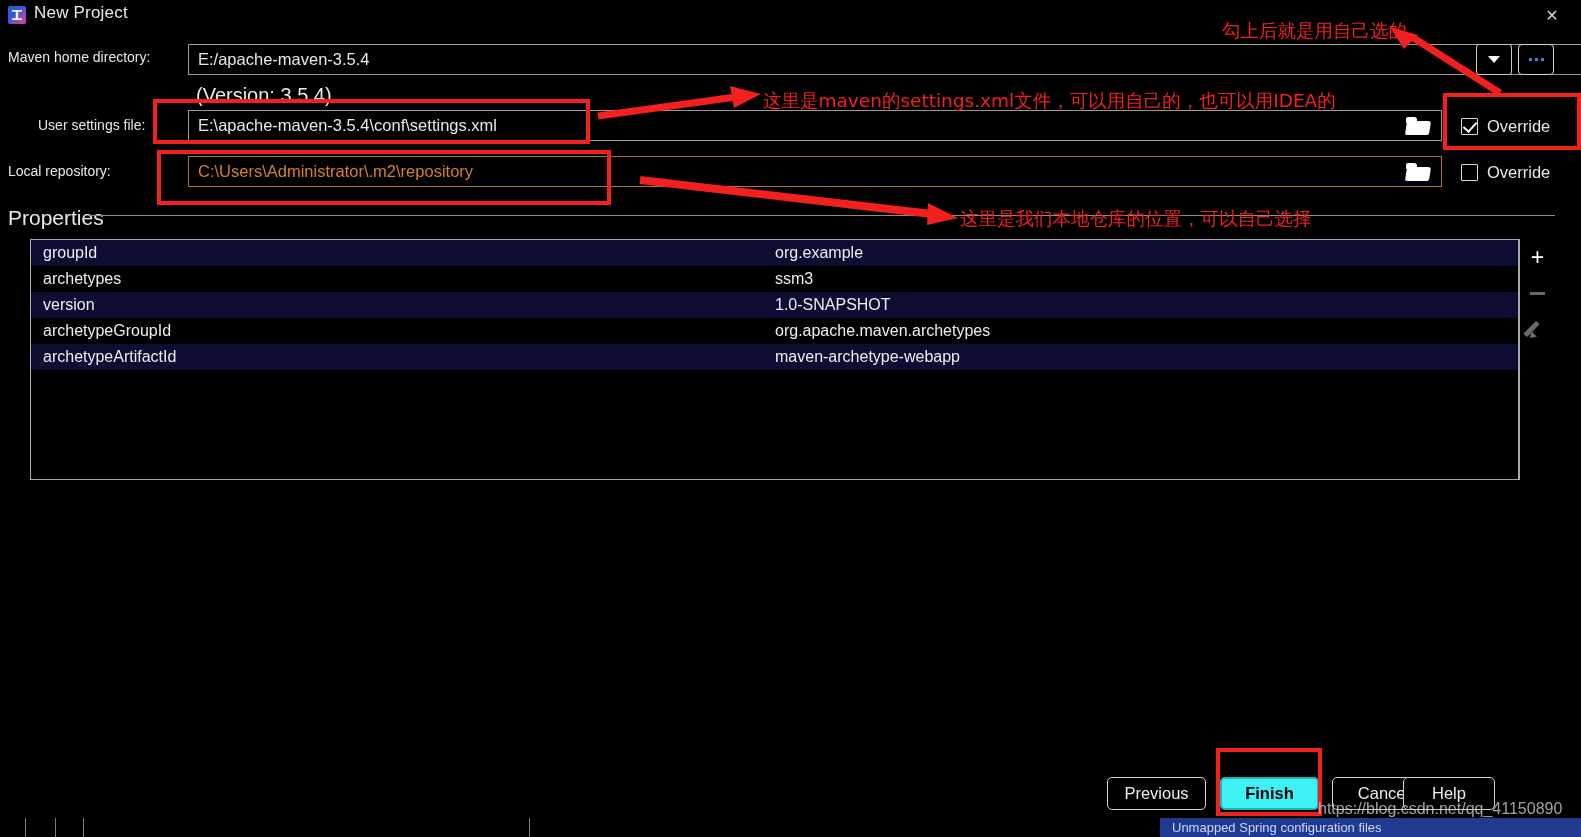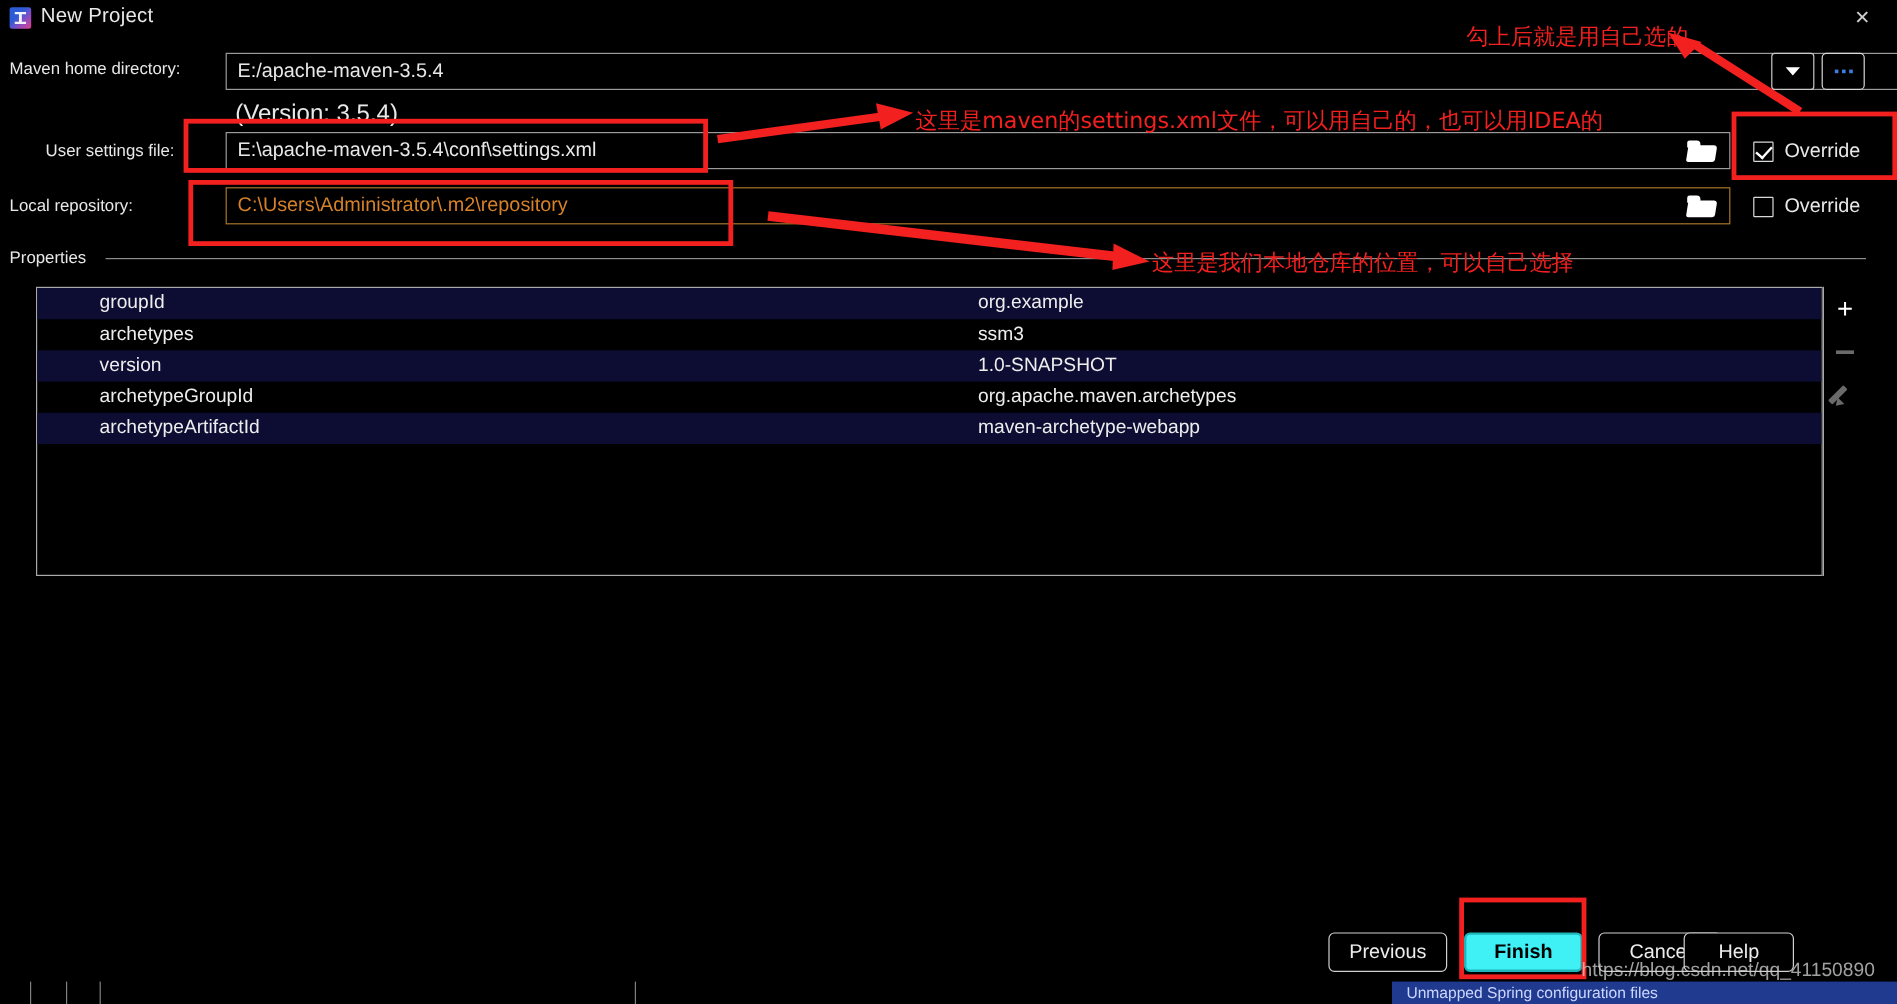--- a/index.html
+++ b/index.html
@@ -83,32 +83,32 @@
     width: 17px; height: 17px; border: 1.6px solid #d9d9d9; background: #000;
     position: relative; border-radius: 1px;
   }
   .cb-box.checked::after {
     content: ""; position: absolute; left: 4px; top: 0px; width: 6px; height: 11px;
     border: solid #ffffff; border-width: 0 2.1px 2.1px 0; transform: rotate(42deg);
   }
   .cb-label { color: #e8e8e8; font-size: 16.5px; }
 
   
-  .group-title { position: absolute; color: #e8e8e8; font-size: 14px; }
+  .group-title { position: absolute; color: #e8e8e8; font-size: 21px; }
   .group-line { position: absolute; height: 1px; background: #8d8d8d; }
 
   .table-panel {
     position: absolute; border: 1px solid #a9a9a9; background: #000;
     overflow: hidden;
   }
   .prop-row { display: flex; height: 26px; align-items: center; }
   .prop-row.alt { background: #0d0d33; }
   .prop-key {
     width: 744px; padding-left: 12px; color: #ededed; font-size: 16px;
-    white-space: nowrap; overflow: hidden; margin-left: 40px;
+    white-space: nowrap; overflow: hidden;
   }
   .prop-val { color: #ededed; font-size: 16px; white-space: nowrap; overflow: hidden; }
 
   .side-tools {
     position: absolute; border-left: 1px solid #a9a9a9; background: #000;
     display: flex; flex-direction: column; align-items: center; padding-top: 6px; gap: 12px;
   }
   .tool { width: 26px; height: 24px; display:flex; align-items:center; justify-content:center; }
   .tool.plus { color:#ffffff; font-size: 23px; line-height: 1; font-weight: 400; }
   .tool.minus .bar { width: 15px; height: 3px; background: #6a6a6a; display:block; }

